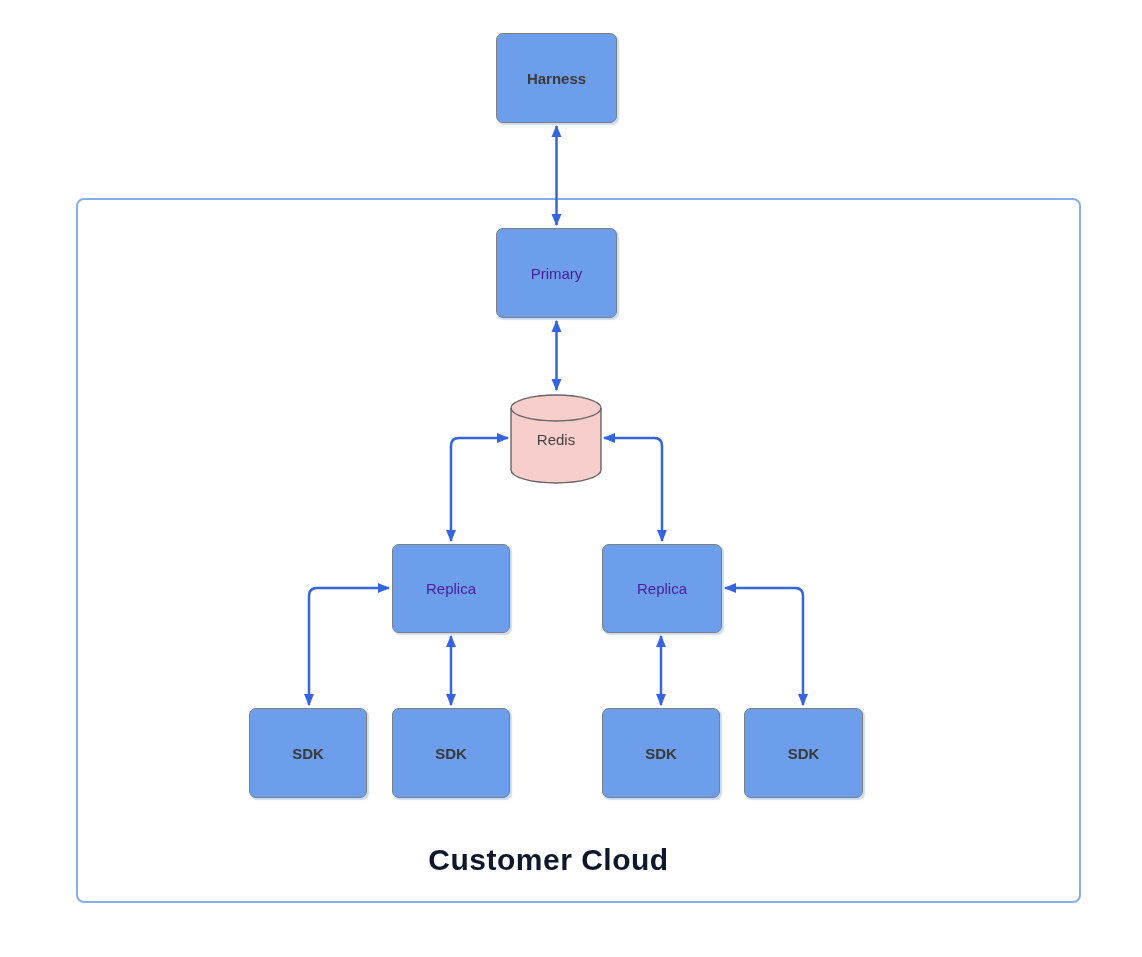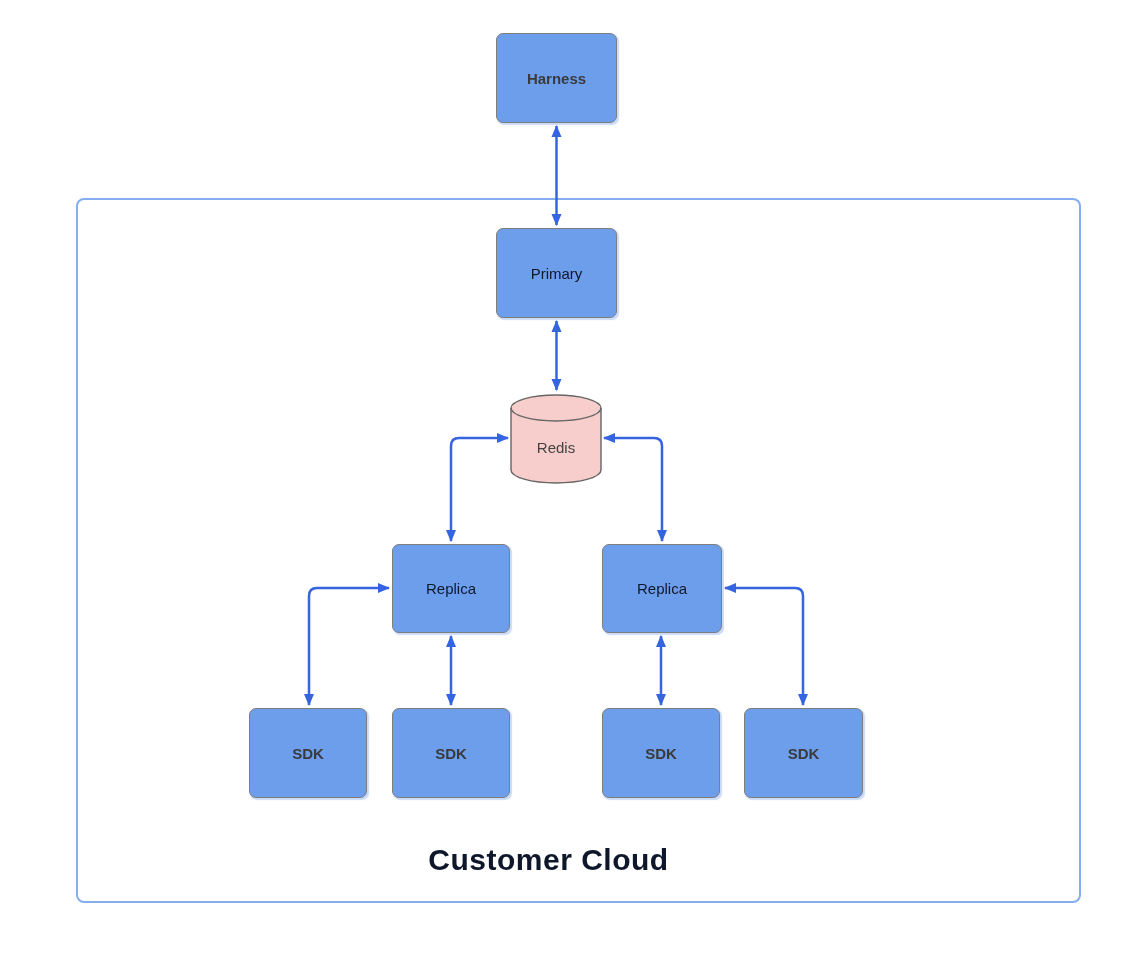--- a/index.html
+++ b/index.html
@@ -36,21 +36,21 @@
   }
   .node {
     position: absolute;
     display: flex;
     align-items: center;
     justify-content: center;
     background: #6D9EEB;
     border: 1px solid #7e7e7e;
     border-radius: 7px;
     box-shadow: 1.5px 1.5px 1px rgba(160, 190, 240, 0.55);
-    color: #0f172a;
+    color: #4c1d95;
     font-size: 15px;
     text-align: center;
     box-sizing: border-box;
   }
   .node.bold { font-weight: bold; color: #3a3a3a; }
   .node-harness  { left: 496px; top: 33px;  width: 121px; height: 90px; }
   .node-primary  { left: 496px; top: 228px; width: 121px; height: 90px; }
   .node-replica-left  { left: 392px; top: 544px; width: 118px; height: 89px; }
   .node-replica-right { left: 602px; top: 544px; width: 120px; height: 89px; }
   .node-sdk1 { left: 249px; top: 708px; width: 118px; height: 90px; }
@@ -65,21 +65,20 @@
     height: 92px;
   }
   .node-redis .cyl-label {
     position: absolute;
     left: 0;
     top: 38px;
     width: 92px;
     text-align: center;
     font-size: 15px;
     color: #424242;
-    margin-top: 8px;
   }
   .cloud-title {
     position: absolute;
     left: 76px;
     top: 843px;
     width: 945px;
     text-align: center;
     font-size: 30px;
     font-weight: bold;
     color: #0f172a;

